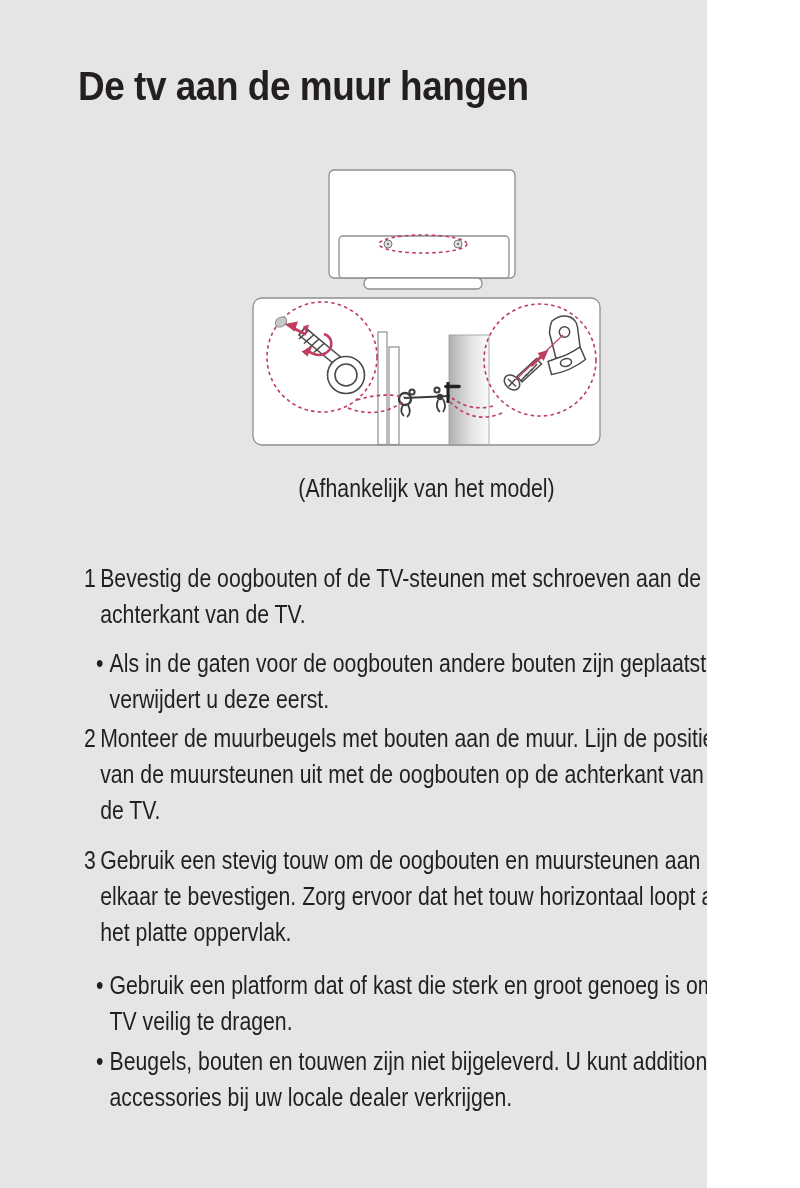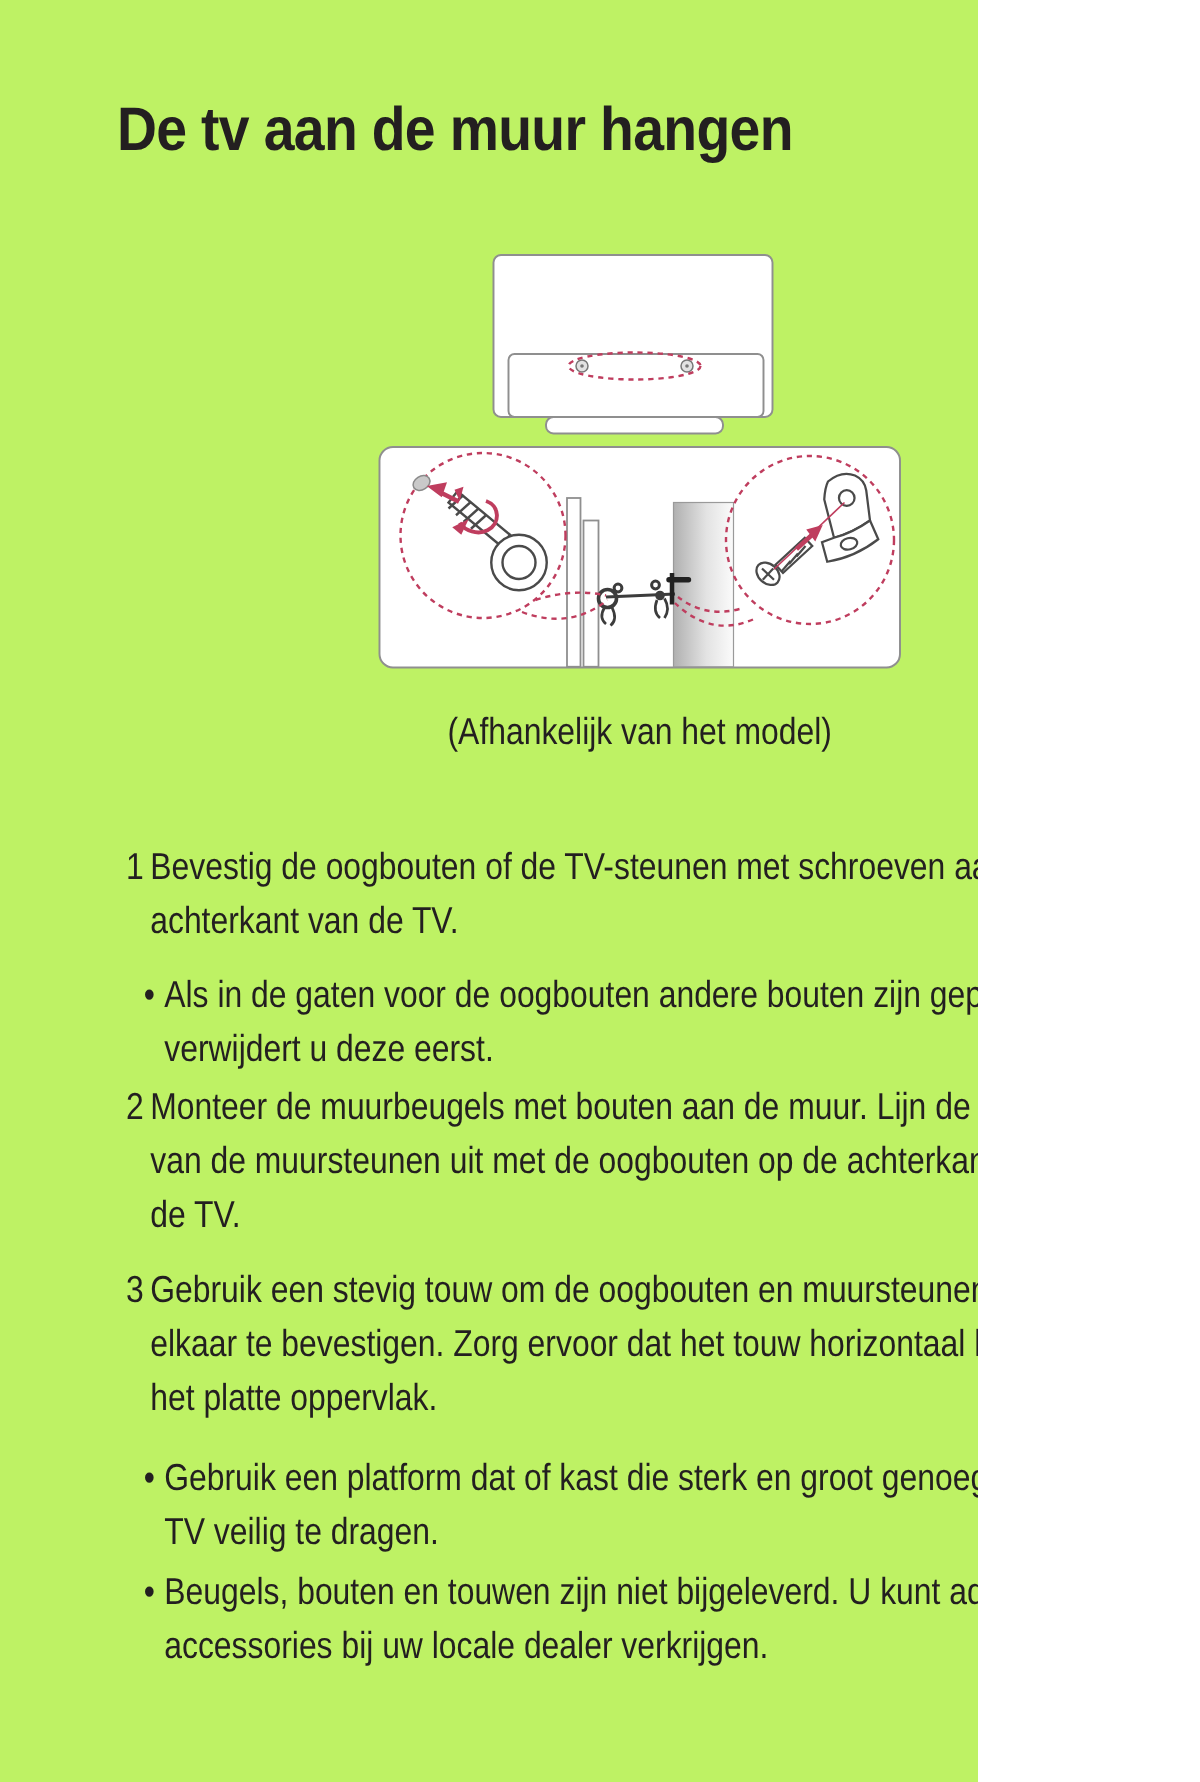--- a/index.html
+++ b/index.html
@@ -1,17 +1,17 @@
 <!DOCTYPE html>
 <html><head>
 <meta charset="utf-8">
 <style>
   html,body{margin:0;padding:0;background:#ffffff;}
   .page{
-    position:relative;width:652px;height:1188px;background:#bef264;overflow:hidden;
+    position:relative;width:707px;height:1188px;background:#e5e5e5;overflow:hidden;
     font-family:"Liberation Sans","DejaVu Sans",sans-serif;color:#231f20;
   }
   .title{
     position:absolute;left:78px;top:63px;margin:0;
     font-size:41px;font-weight:bold;letter-spacing:-0.5px;white-space:pre;
     transform:scaleX(0.90);transform-origin:left top;color:#231f20;
   }
   .illustration{position:absolute;left:0;top:0;width:800px;height:530px;}
   .caption{
     position:absolute;left:253px;top:474px;width:347px;margin:0;text-align:center;

